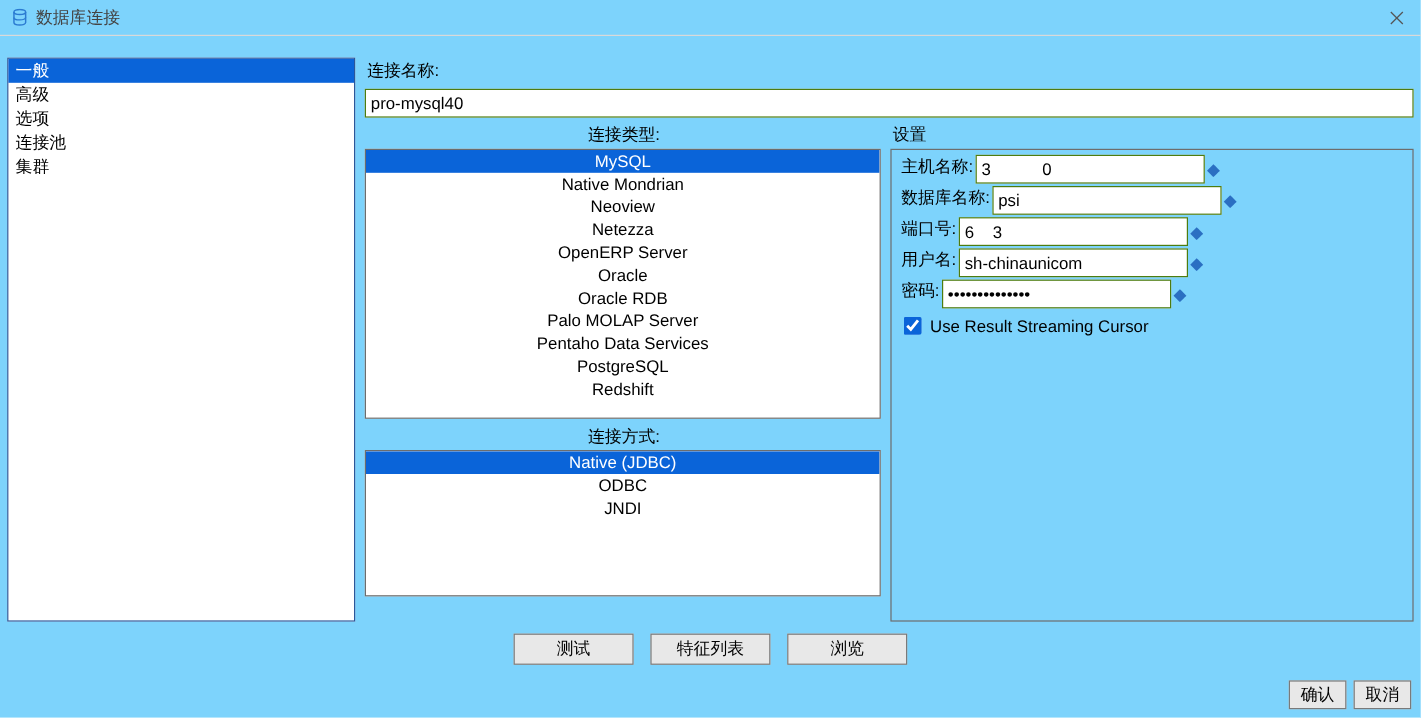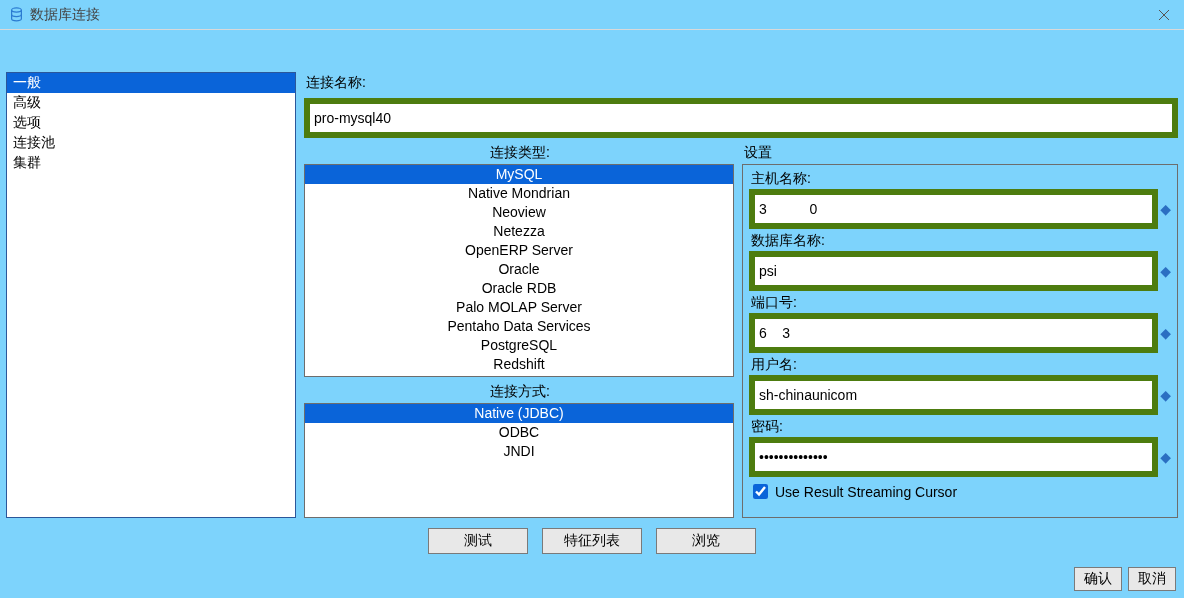--- a/index.html
+++ b/index.html
@@ -6,46 +6,46 @@
   body { margin: 0; background: #fff; color: #000; }
   .window { width: 1184px; height: 598px; position: relative; background: #7dd3fc; }
 
   
   .titlebar { height: 30px; border-bottom: 1px solid #d9d9d9; display: flex; align-items: center; padding: 0 8px; position: relative; }
   .titlebar-icon { width: 16px; height: 16px; margin-right: 6px; display: flex; align-items: center; justify-content: center; }
   .titlebar-title { color: #444; }
   .titlebar-close { position: absolute; right: 10px; top: 5px; width: 20px; height: 20px; display: flex; align-items: center; justify-content: center; cursor: pointer; color: #555; }
 
   
-  .body-area { position: absolute; left: 6px; right: 6px; top: 48px; bottom: 80px; display: flex; gap: 8px; margin-top: 24px; }
+  .body-area { position: absolute; left: 6px; right: 6px; top: 48px; bottom: 80px; display: flex; gap: 8px; }
   .left-panel { width: 290px; border: 1px solid #2b579a; background: #fff; }
   .left-item { padding: 1px 6px; cursor: pointer; }
   .left-item.selected { background: #0a64d9; color: #fff; }
 
   .right-panel { flex: 1; display: flex; flex-direction: column; gap: 4px; }
 
   .label { padding: 2px 0 2px 2px; }
 
   .text-input {
-    width: 100%; border: 6px solid #4d7c0f; height: 40px; padding: 1px 4px;
+    width: 100%; border: 1px solid #4d7c0f; height: 24px; padding: 1px 4px;
     background: #fff; outline: none;
   }
 
   .row-flex { display: flex; gap: 8px; flex: 1; min-height: 0; }
   .col-left { width: 430px; display: flex; flex-direction: column; text-align: center; }
   .col-right { flex: 1; display: flex; flex-direction: column; }
 
   .listbox { border: 1px solid #6d6d6d; background: #fff; overflow-y: scroll; position: relative; }
   .listbox.conn-type { height: 225px; }
   .listbox.access { height: 122px; overflow-y: auto; }
   .list-item { padding: 0px 6px; cursor: pointer; white-space: nowrap; line-height: 19px; }
   .list-item.selected { background: #0a64d9; color: #fff; }
 
   .settings-box { border: 1px solid #6d6d6d; padding: 4px 6px 6px 6px; flex: 1; overflow: hidden; }
-  .settings-field { display: flex; flex-direction: column; margin-bottom: 2px; }
+  .settings-field { display: flex; flex-direction: row; margin-bottom: 2px; }
   .settings-field .field-label { padding: 1px 2px; }
   .input-row { display: flex; align-items: center; gap: 2px; }
   .diamond { color: #2b6fc2; flex: 0 0 auto; }
 
   .checkbox-row { display: flex; align-items: center; gap: 4px; margin-top: 4px; }
   .checkbox-row input { width: 15px; height: 15px; accent-color: #0a64d9; }
 
   
   .mid-buttons { position: absolute; left: 0; right: 0; bottom: 40px; height: 34px; display: flex; justify-content: center; gap: 14px; align-items: center; }
   .bottom-buttons { position: absolute; right: 8px; bottom: 4px; height: 30px; display: flex; gap: 6px; align-items: center; }

